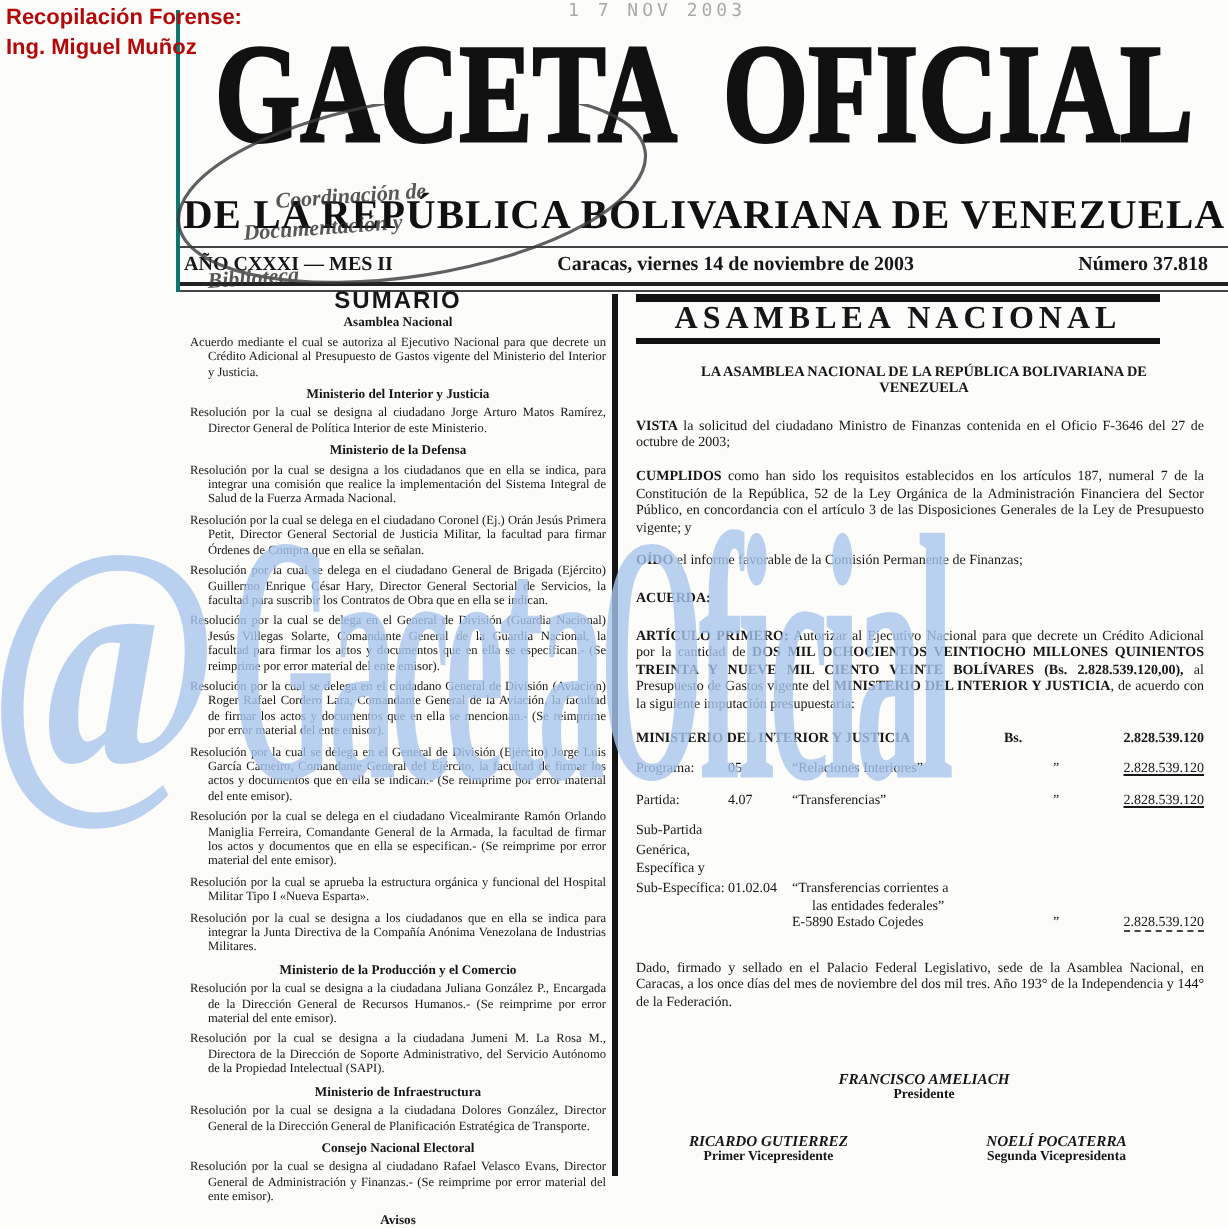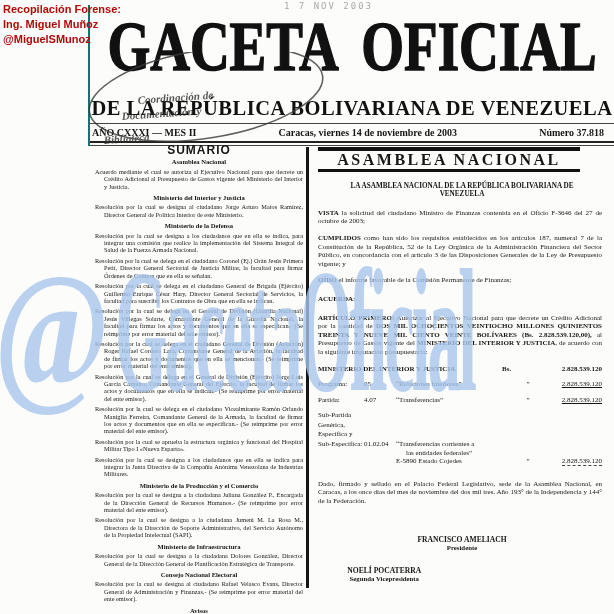--- a/index.html
+++ b/index.html
@@ -65,34 +65,33 @@
   .sub-grid{display:flex;}
   .sub-grid .lbl{width:46px;}
   .sub-grid .code{width:32px;}
   .sub-grid .desc{flex:1;}
   .sub-grid .dit{width:16px;text-align:center;}
   .sub-grid .amt{width:66px;text-align:right;}
   .amt-total{border-bottom:1px dashed #444;}
 
   .dado{text-align:justify;margin:14px 4px 0 0;}
   .sig-president{text-align:center;margin-top:30px;font-weight:bold;}
-  .sig-name{font-size:7.6px;font-weight:bold;}
+  .sig-name{font-size:7.6px;font-weight:bold;font-style:italic;}
   .sig-title{font-size:6.8px;font-weight:bold;}
   .sig-row{display:grid;grid-template-columns:46% 54%;margin-top:14px;font-weight:bold;}
   .sig-cell{text-align:center;}
 </style>
 </head>
 <body>
 
 <div class="page">
 
   <div class="forensic">
     <div>Recopilación Forense:</div>
     <div>Ing. Miguel Muñoz</div>
-    <div>@MiguelSMunoz</div>
   </div>
 
   <div class="datestamp">1 7 NOV 2003</div>
 
   <div class="masthead">
     <div class="mast-title">GACETA  OFICIAL</div>
     <div class="mast-sub">DE LA REPÚBLICA BOLIVARIANA DE VENEZUELA</div>
     <div class="rule-thin"></div>
     <div class="edition">
       <span>AÑO CXXXI — MES II</span>
@@ -218,20 +217,24 @@
 
 
     <p class="para dado">Dado, firmado y sellado en el Palacio Federal Legislativo, sede de la Asamblea Nacional, en Caracas, a los once días del mes de noviembre del dos mil tres. Año 193° de la Independencia y 144° de la Federación.</p>
 
     <div class="sig-president">
       <div class="sig-name">FRANCISCO AMELIACH</div>
       <div class="sig-title">Presidente</div>
     </div>
     <div class="sig-row">
       <div class="sig-cell">
+        <div class="sig-name">RICARDO GUTIERREZ</div>
+        <div class="sig-title">Primer Vicepresidente</div>
+      </div>
+      <div class="sig-cell">
         <div class="sig-name">NOELÍ POCATERRA</div>
         <div class="sig-title">Segunda Vicepresidenta</div>
       </div>
     </div>
 
   </div>
 
 </div>
 
 </body></html>

